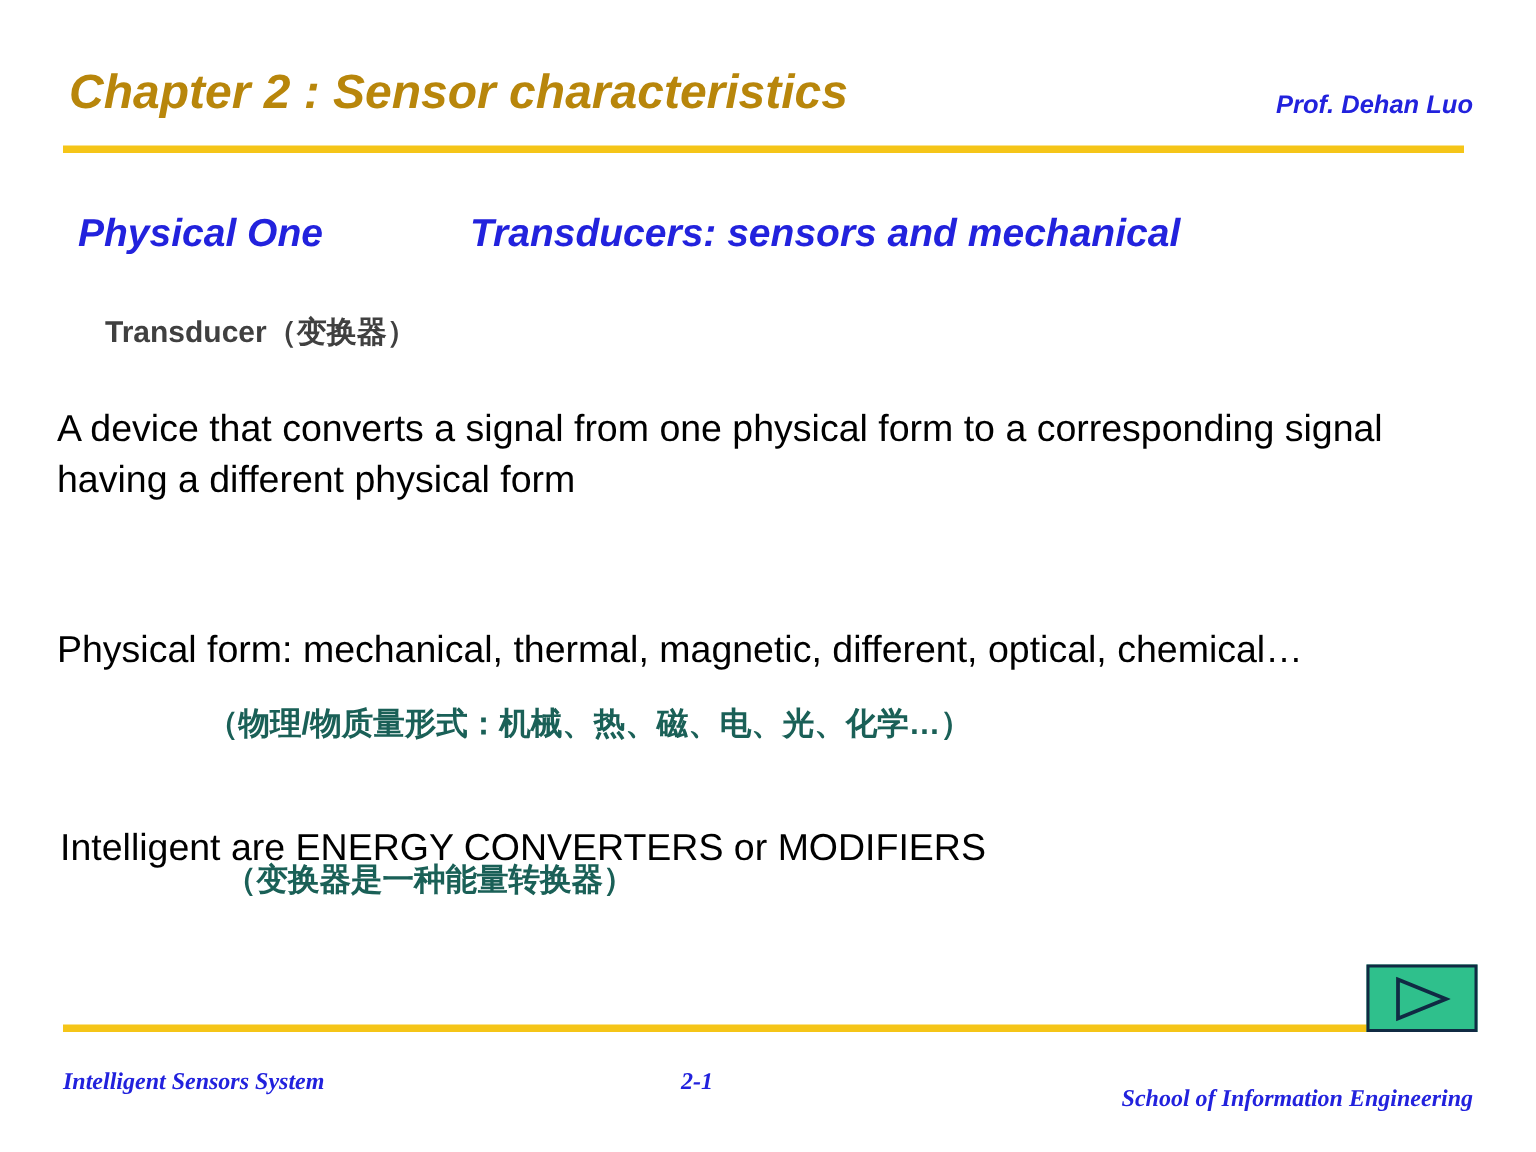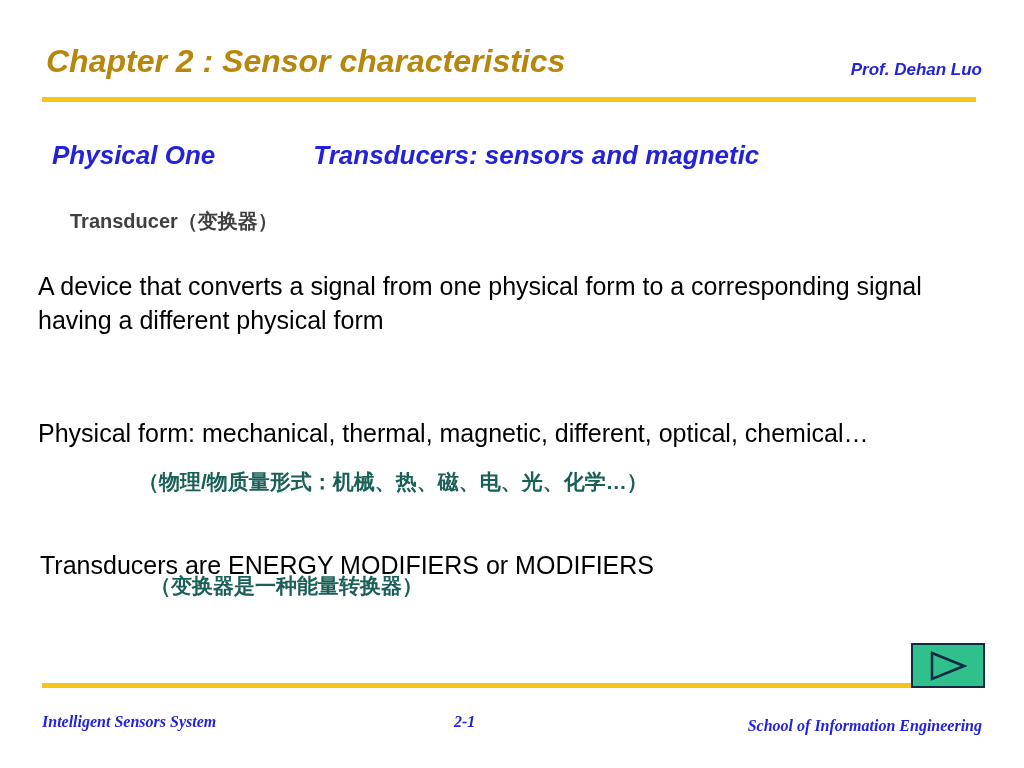--- a/index.html
+++ b/index.html
@@ -194,49 +194,49 @@
   }
   .footer-center {
     position: absolute;
     left: 412px;
     top: 0;
     white-space: nowrap;
   }
   .footer-right {
     position: absolute;
     right: 0;
-    top: 4px;
+    top: 11px;
     white-space: nowrap;
   }
 </style>
 </head>
 <body>
 
 <div class="slide">
 
   <div class="slide-title">Chapter 2 : Sensor characteristics</div>
 
   <div class="presenter">Prof. Dehan Luo</div>
 
   <div class="rule-top"></div>
 
   <div class="section-row">
-    <span class="section-label">Physical One</span><span class="section-topic">Transducers: sensors and magnetic</span>
+    <span class="section-label">Physical One</span><span class="section-topic">Transducers: sensors and mechanical</span>
   </div>
 
   <div class="term-heading">Transducer（变换器）</div>
 
   <div class="body-en def-en"> A device that converts a signal from one physical form to a corresponding signal having a different physical form</div>
 
 
   <div class="body-en forms-en"> Physical form: mechanical, thermal, magnetic, different, optical, chemical…</div>
 
   <div class="forms-cn">（物理/物质量形式：机械、热、磁、电、光、化学…）</div>
 
-  <div class="body-en energy-en">Transducers are ENERGY MODIFIERS or MODIFIERS</div>
+  <div class="body-en energy-en">Intelligent are ENERGY CONVERTERS or MODIFIERS</div>
 
   <div class="energy-cn">（变换器是一种能量转换器）</div>
 
   <div class="rule-bottom"></div>
 
   <div class="next-button">
     <span>
       <svg width="38" height="30" viewBox="0 0 38 30" aria-hidden="true">
         <polygon points="3,2 35,15 3,28" fill="#2fc08c" stroke="#102a43" stroke-width="2.5" stroke-linejoin="miter"></polygon>
       </svg>

